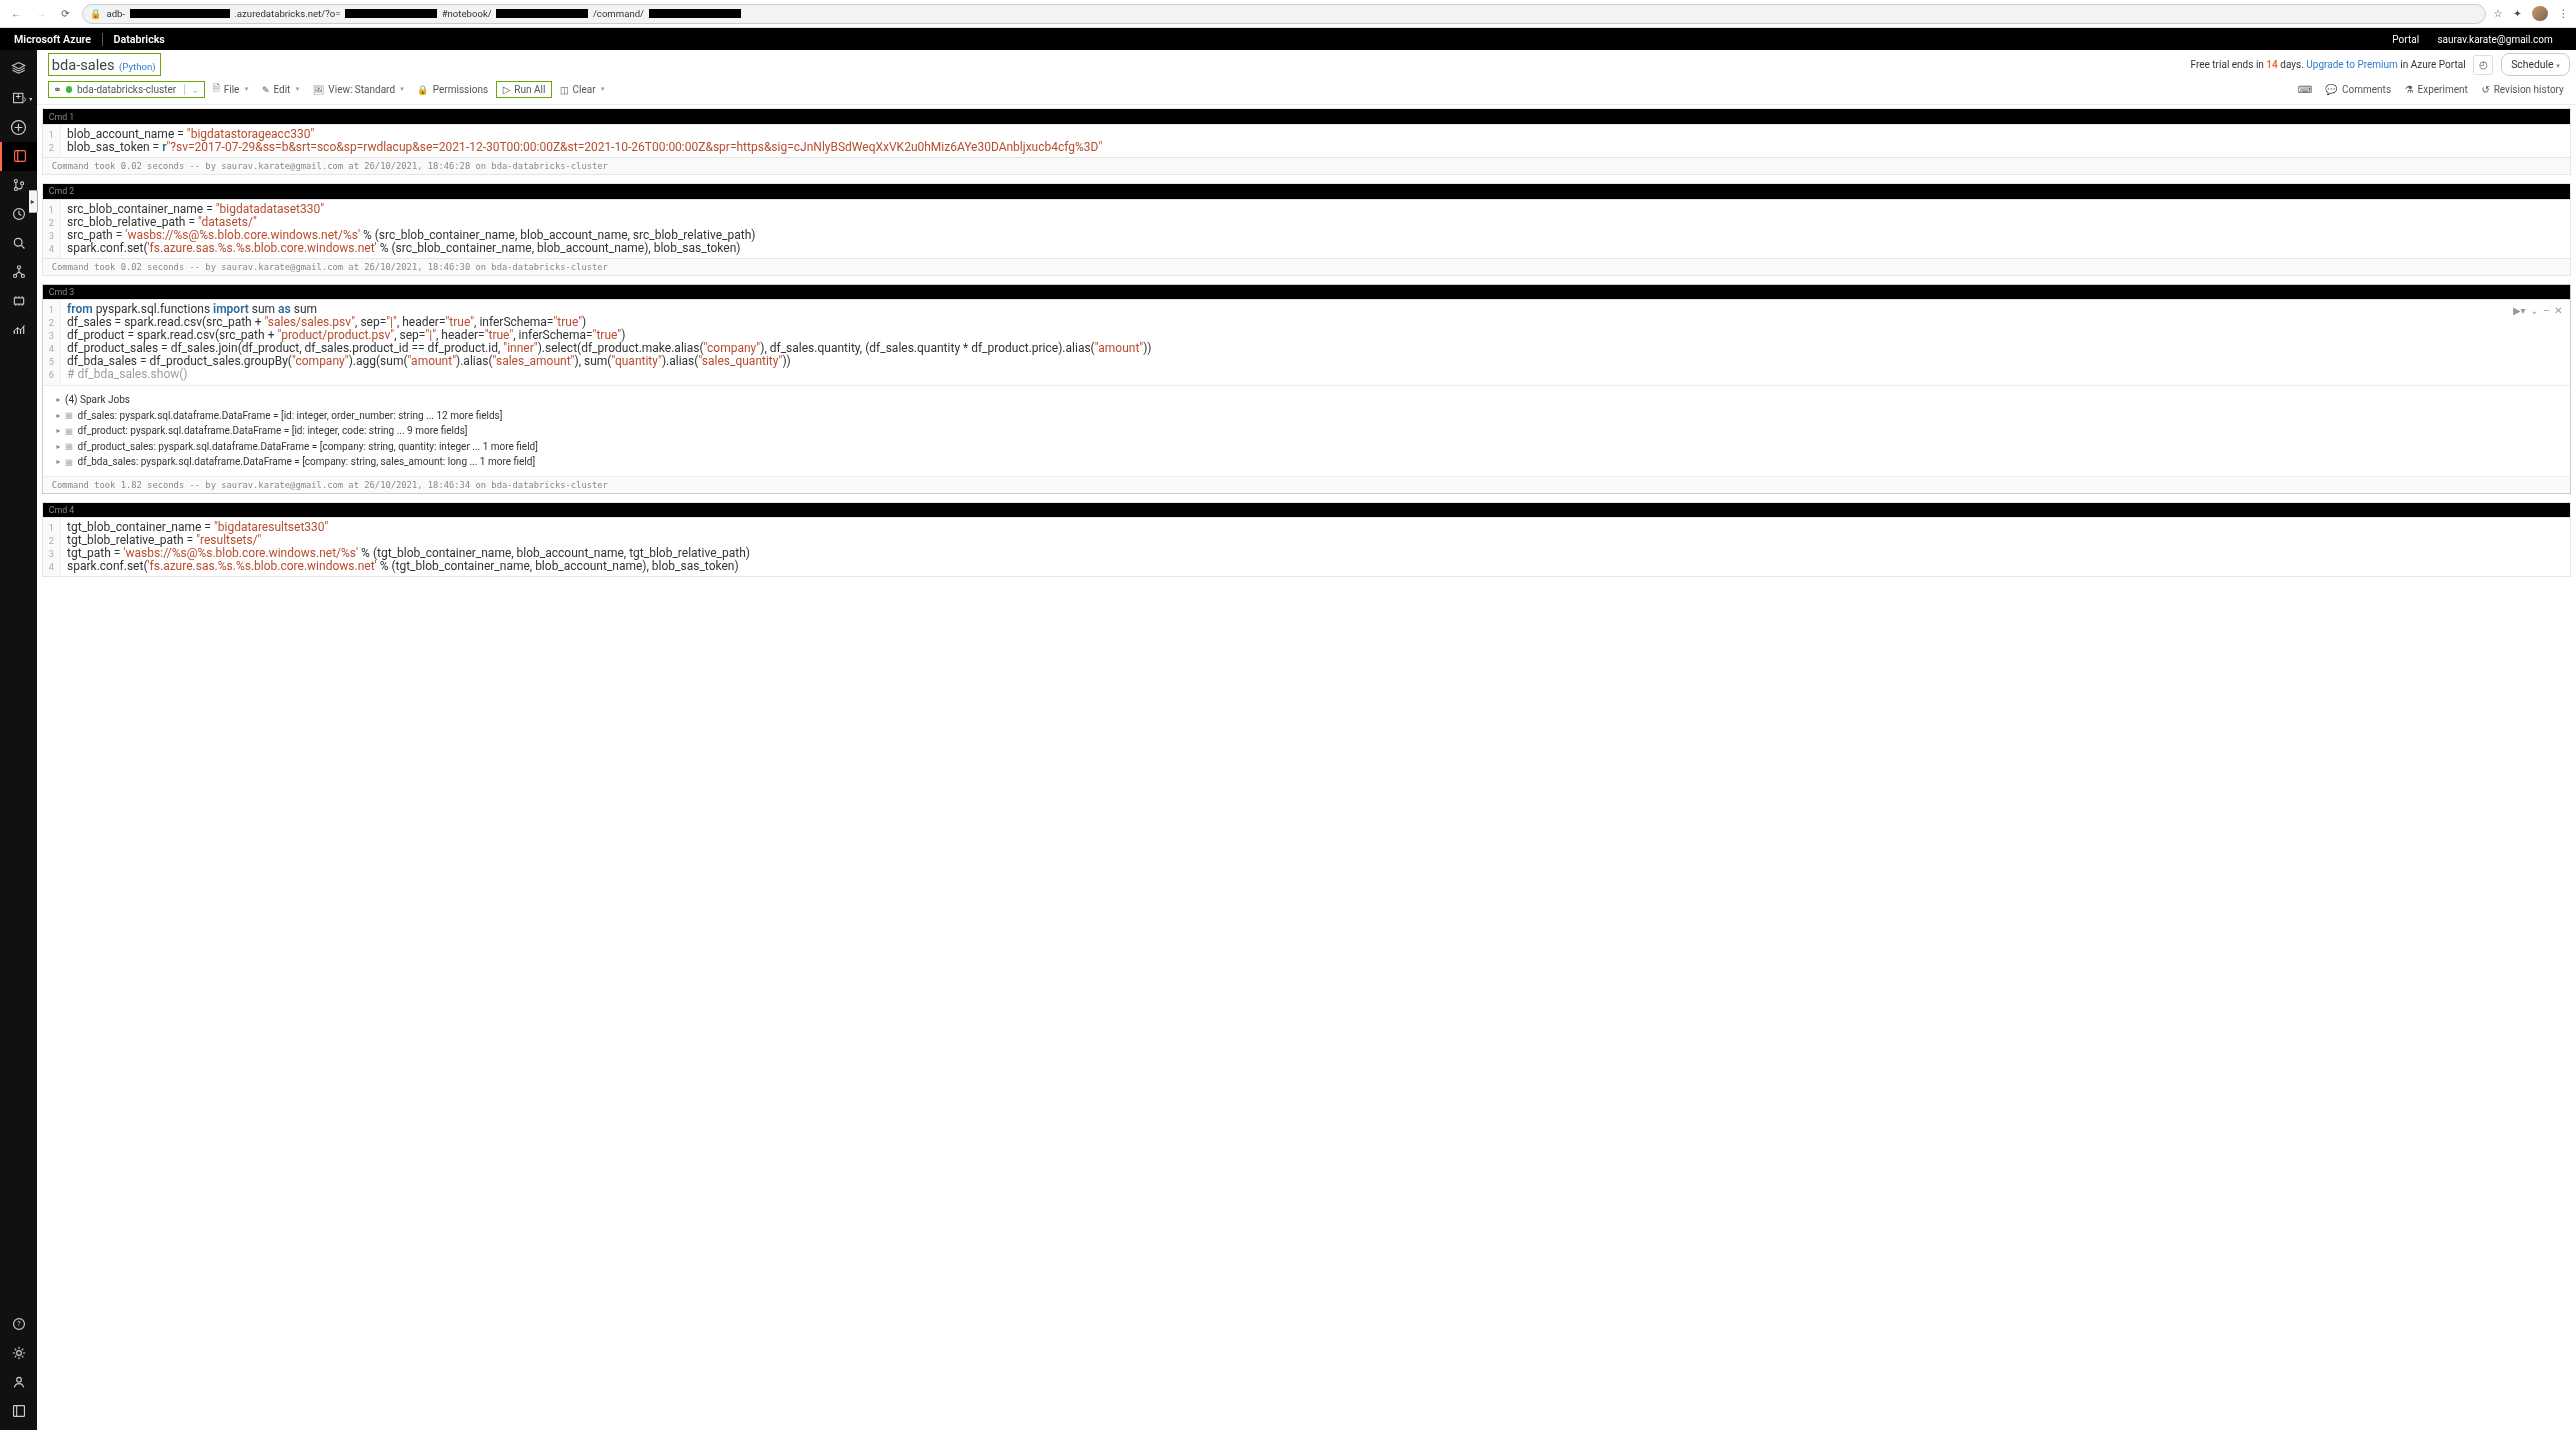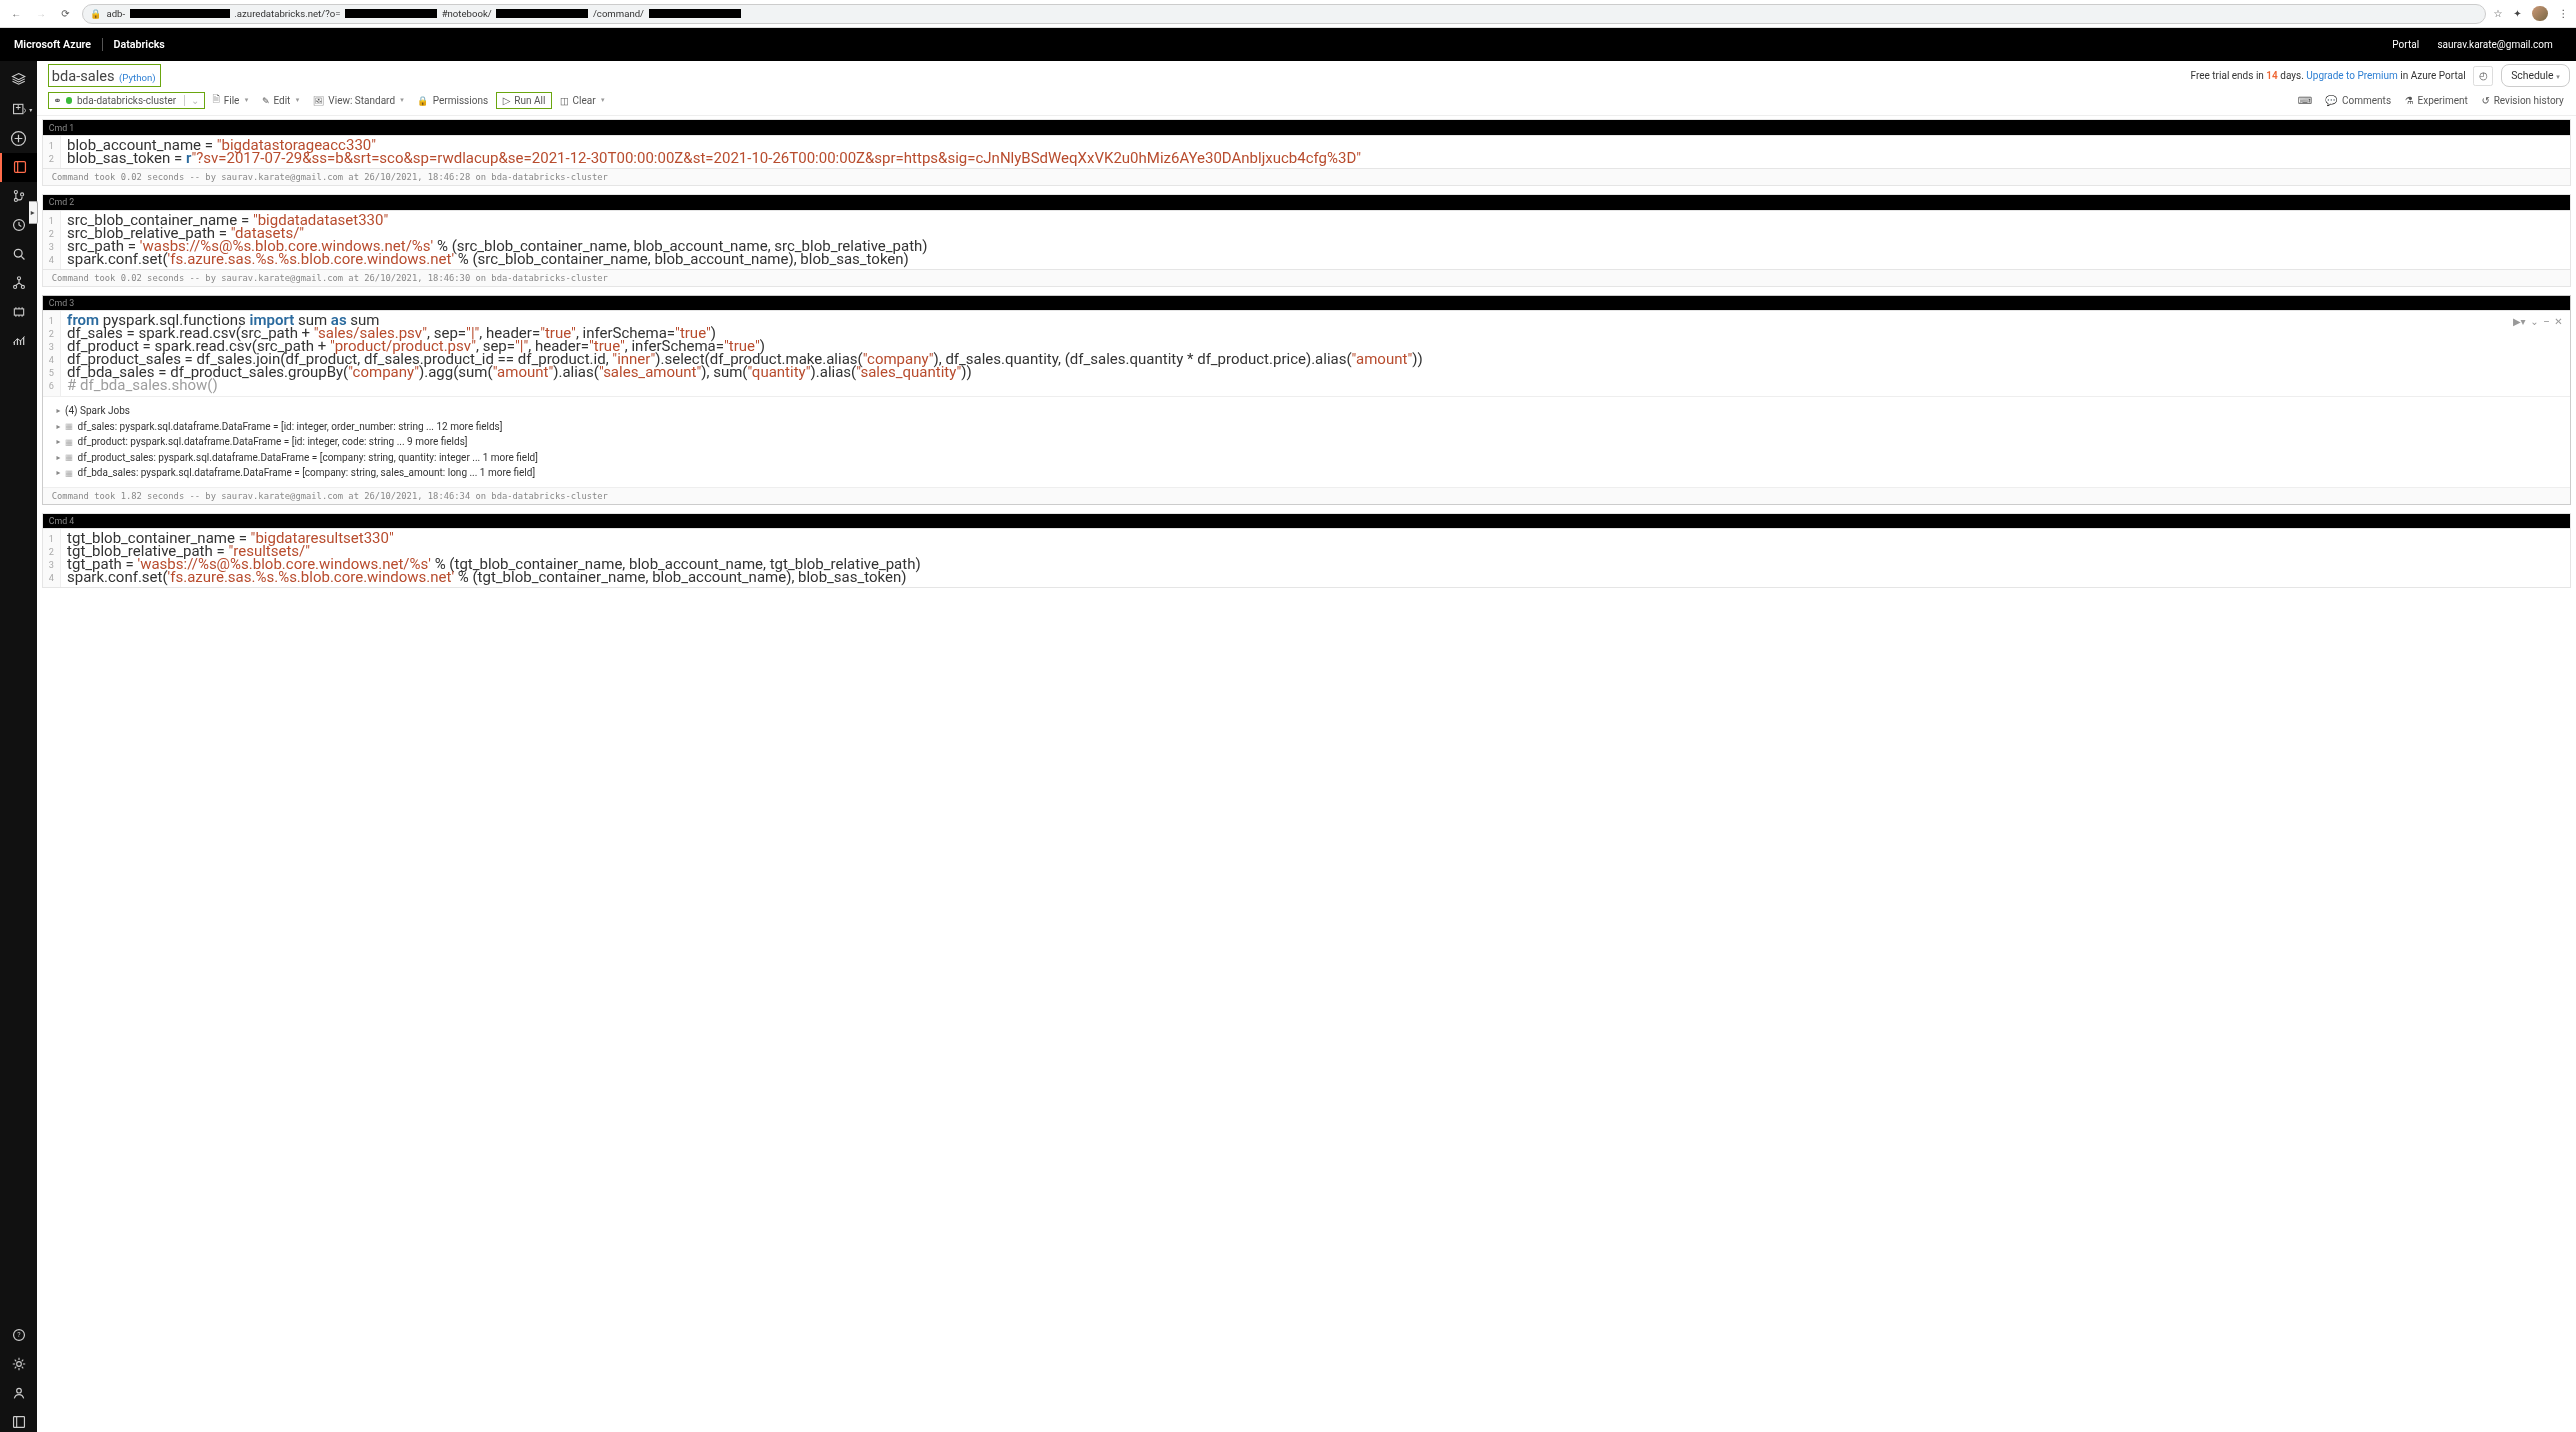--- a/index.html
+++ b/index.html
@@ -8,21 +8,21 @@
 
 #chrome { height:28px; background:#fff; display:flex; align-items:center; padding:0 7.7px; gap:7.7px; border-bottom:0.8px solid #ddd; }
 #chrome .nav-btn { width:17px; height:17px; display:flex; align-items:center; justify-content:center; color:#555; cursor:pointer; }
 #chrome .url-bar { flex:1; height:20px; border:0.8px solid #ccc; border-radius:10px; display:flex; align-items:center; padding:0 7.7px; gap:4.6px; font-size:9.6px; color:#333; background:#f1f3f4; }
 #chrome .url-bar .lock { color:#555; font-size:9.2px; }
 #chrome .url-bar .redact { display:inline-block; background:#000; height:9.2px; vertical-align:middle; }
 #chrome .right-icons { display:flex; align-items:center; gap:10.7px; color:#444; }
 #chrome .avatar { width:15.3px; height:15.3px; border-radius:50%; background:linear-gradient(135deg,#c97,#764); }
 
 
-#azure-header { height:33px; background:#000; color:#fff; display:flex; align-items:center; padding:0 14px; }
+#azure-header { height:22px; background:#000; color:#fff; display:flex; align-items:center; padding:0 14px; }
 #azure-header .brand1 { font-size:10.7px; font-weight:600; padding-right:10.7px; border-right:0.8px solid #555; }
 #azure-header .brand2 { font-size:10.7px; font-weight:600; padding-left:10.7px; }
 #azure-header .spacer { flex:1; }
 #azure-header .htxt { font-size:10px; padding:0 9.2px; cursor:pointer; }
 
 #wrap { display:flex; height:calc(100vh - 52px); }
 
 
 #sidebar { width:37px; background:#111; display:flex; flex-direction:column; align-items:center; padding-top:4.6px; position:relative; }
 #sidebar .sb-icon { width:37px; height:29px; display:flex; align-items:center; justify-content:center; color:#ccc; cursor:pointer; }
@@ -57,21 +57,21 @@
 #runall-box { border:1.2px solid #6aa60f; padding:2.3px 6.1px; display:flex; align-items:center; gap:3.8px; color:#555; cursor:pointer; }
 #toolbar .flex { flex:1; }
 .rt-btn { padding:2.3px 6.1px; display:flex; align-items:center; gap:3.8px; cursor:pointer; color:#555; }
 
 
 .cell { margin:3.1px 4.6px 7.7px 4.6px; }
 .cmd-label { font-size:8.8px; color:#888; background:#000000; border:0.8px solid #e5e5e5; border-bottom:none; padding:2.3px 6.1px; }
 .code-box { border:0.8px solid #e5e5e5; display:flex; }
 .gutter { background:#fafafa; border-right:0.8px solid #eee; padding:3.1px 0; text-align:right; color:#aaa; font-family:SFMono-Regular,Menlo,Consolas,monospace; font-size:9.2px; user-select:none; }
 .gutter div { padding:0 6.1px; line-height:13px; }
-.code { padding:3.1px 6.1px; font-family:SFMono-Regular,Menlo,Consolas,monospace; font-size:15px; line-height:13px; white-space:pre; overflow-x:auto; flex:1; }
+.code { padding:3.1px 6.1px; font-family:SFMono-Regular,Menlo,Consolas,monospace; font-size:12px; line-height:13px; white-space:pre; overflow-x:auto; flex:1; }
 .out-meta { font-size:8.8px; color:#888; background:#fafafa; border:0.8px solid #e5e5e5; border-top:none; padding:3.1px 9.2px; font-family:SFMono-Regular,Menlo,Consolas,monospace; }
 
 .cell.wide { border:0.8px solid #ccc; margin:3.1px 4.6px 7.7px 4.6px; }
 .cell.wide .cmd-label { border:none; border-bottom:0.8px solid #e5e5e5; }
 .cell.wide .code-box { border:none; border-bottom:0.8px solid #eee; }
 .cell.wide .out-meta { border:none; border-top:0.8px solid #eee; }
 
 .cell-chrome { position:absolute; right:7.7px; top:4.6px; display:flex; gap:4.6px; color:#999; }
 .cell-chrome span { cursor:pointer; }
 .cell-rel { position:relative; }

